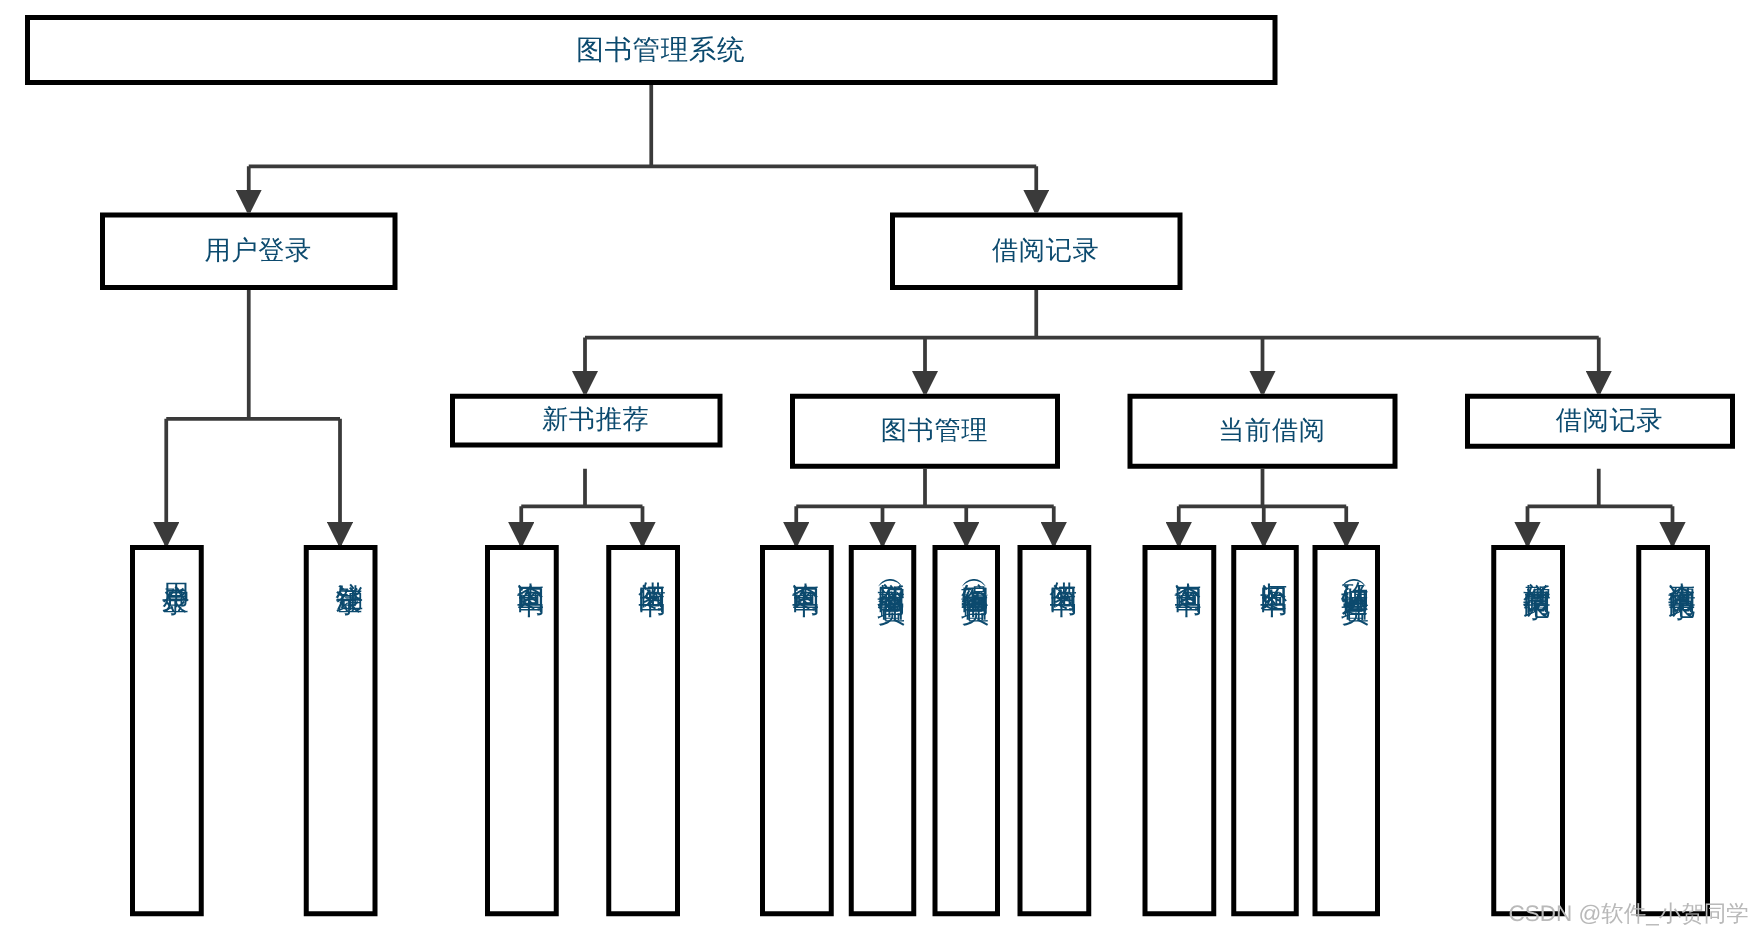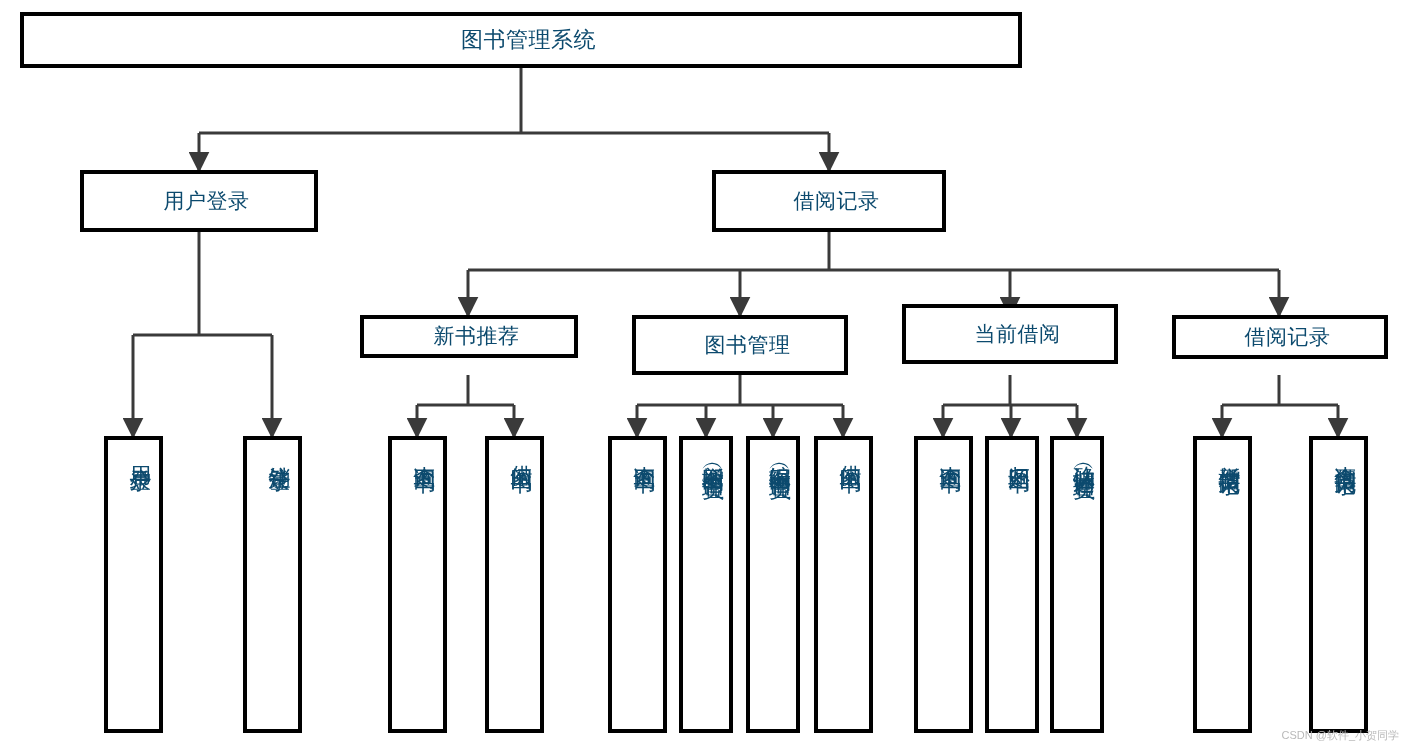--- a/index.html
+++ b/index.html
@@ -61,21 +61,21 @@
     text-orientation: upright;
     font-size: 22px;
     line-height: 1.05;
     letter-spacing: 2px;
     white-space: nowrap;
   }
   .watermark {
     position: absolute;
     right: 6px;
     bottom: 4px;
-    font-size: 11px;
+    font-size: 18px;
     color: #b9b9b9;
     white-space: nowrap;
     z-index: 5;
     font-family: "Liberation Sans", "DejaVu Sans", sans-serif;
     text-align: center;
   }
 </style>
 </head>
 <body>
 
@@ -141,21 +141,21 @@
   <div class="node h" style="left:712px; top:170px; width:234px; height:62px;">
     <span class="lbl">借阅记录</span>
   </div>
 
   <div class="node h" style="left:360px; top:315px; width:218px; height:43px;">
     <span class="lbl">新书推荐</span>
   </div>
   <div class="node h" style="left:632px; top:315px; width:216px; height:60px;">
     <span class="lbl">图书管理</span>
   </div>
-  <div class="node h" style="left:902px; top:304px; width:216px; height:60px;">
+  <div class="node h" style="left:902px; top:315px; width:216px; height:60px;">
     <span class="lbl">当前借阅</span>
   </div>
   <div class="node h" style="left:1172px; top:315px; width:216px; height:44px;">
     <span class="lbl">借阅记录</span>
   </div>
 
   <div class="node v" style="left:104px; top:436px; width:59px; height:297px;">
     <span class="lbl">用户登录</span>
   </div>
   <div class="node v" style="left:243px; top:436px; width:59px; height:297px;">

